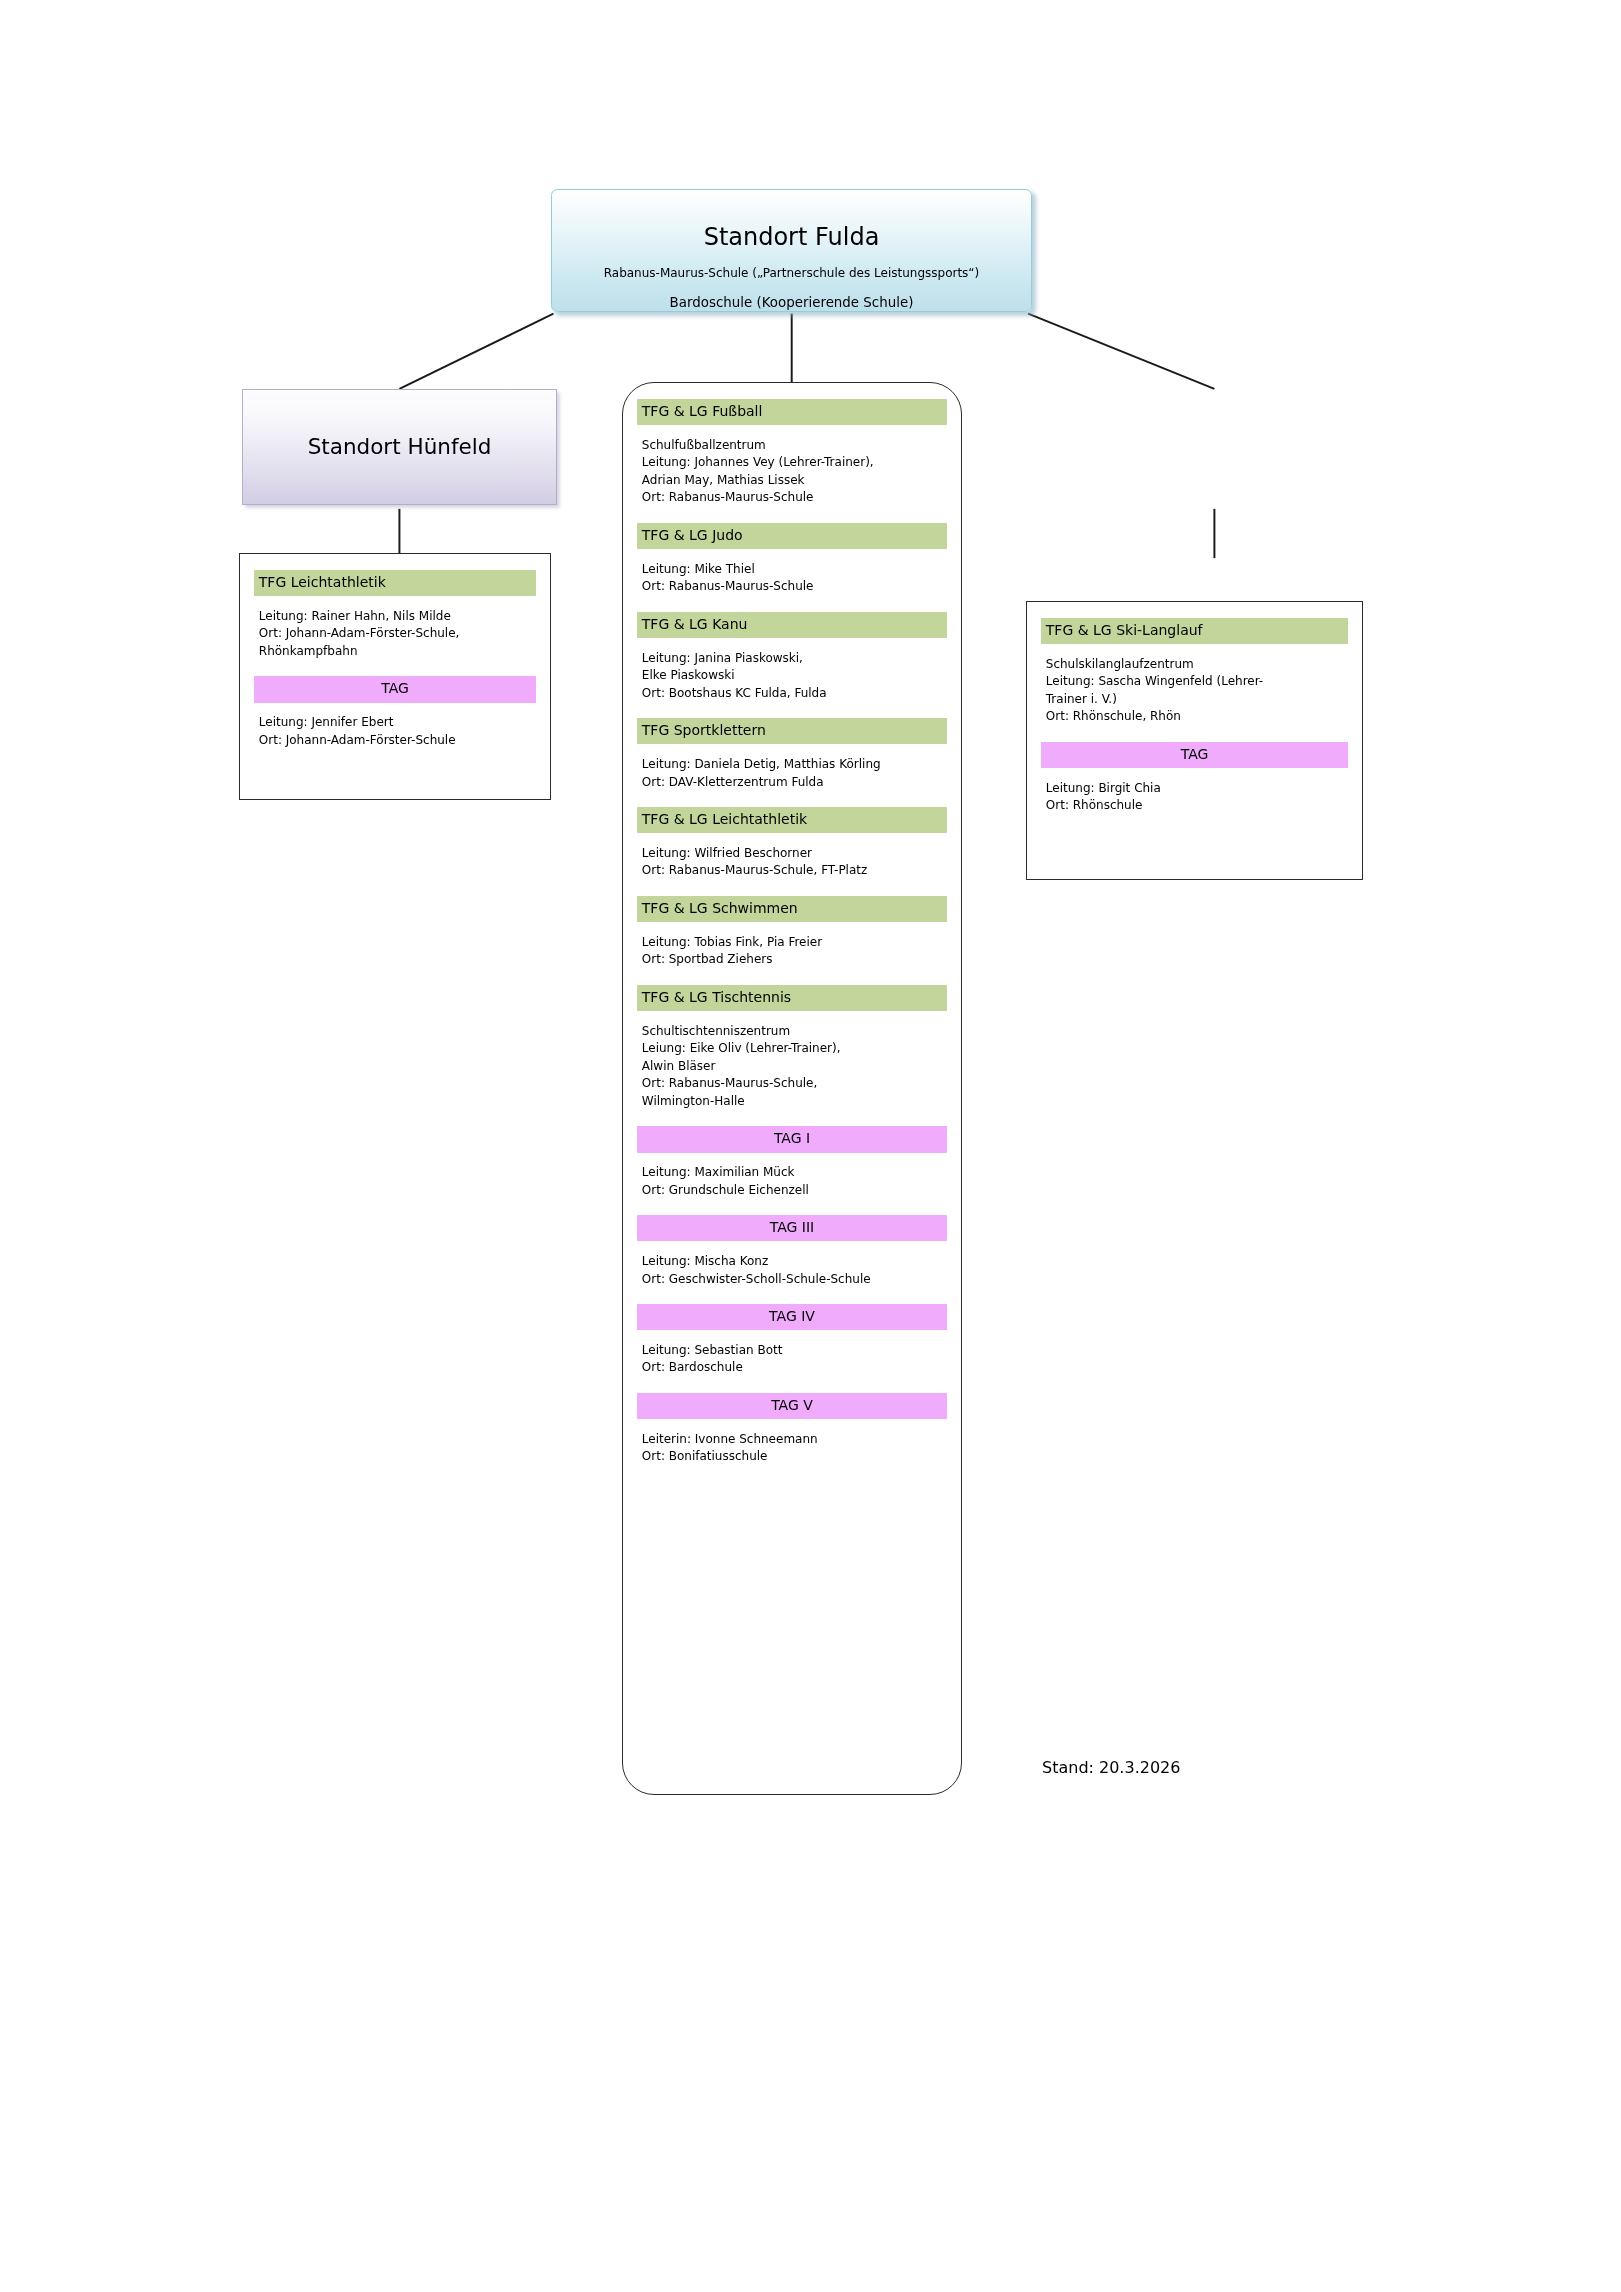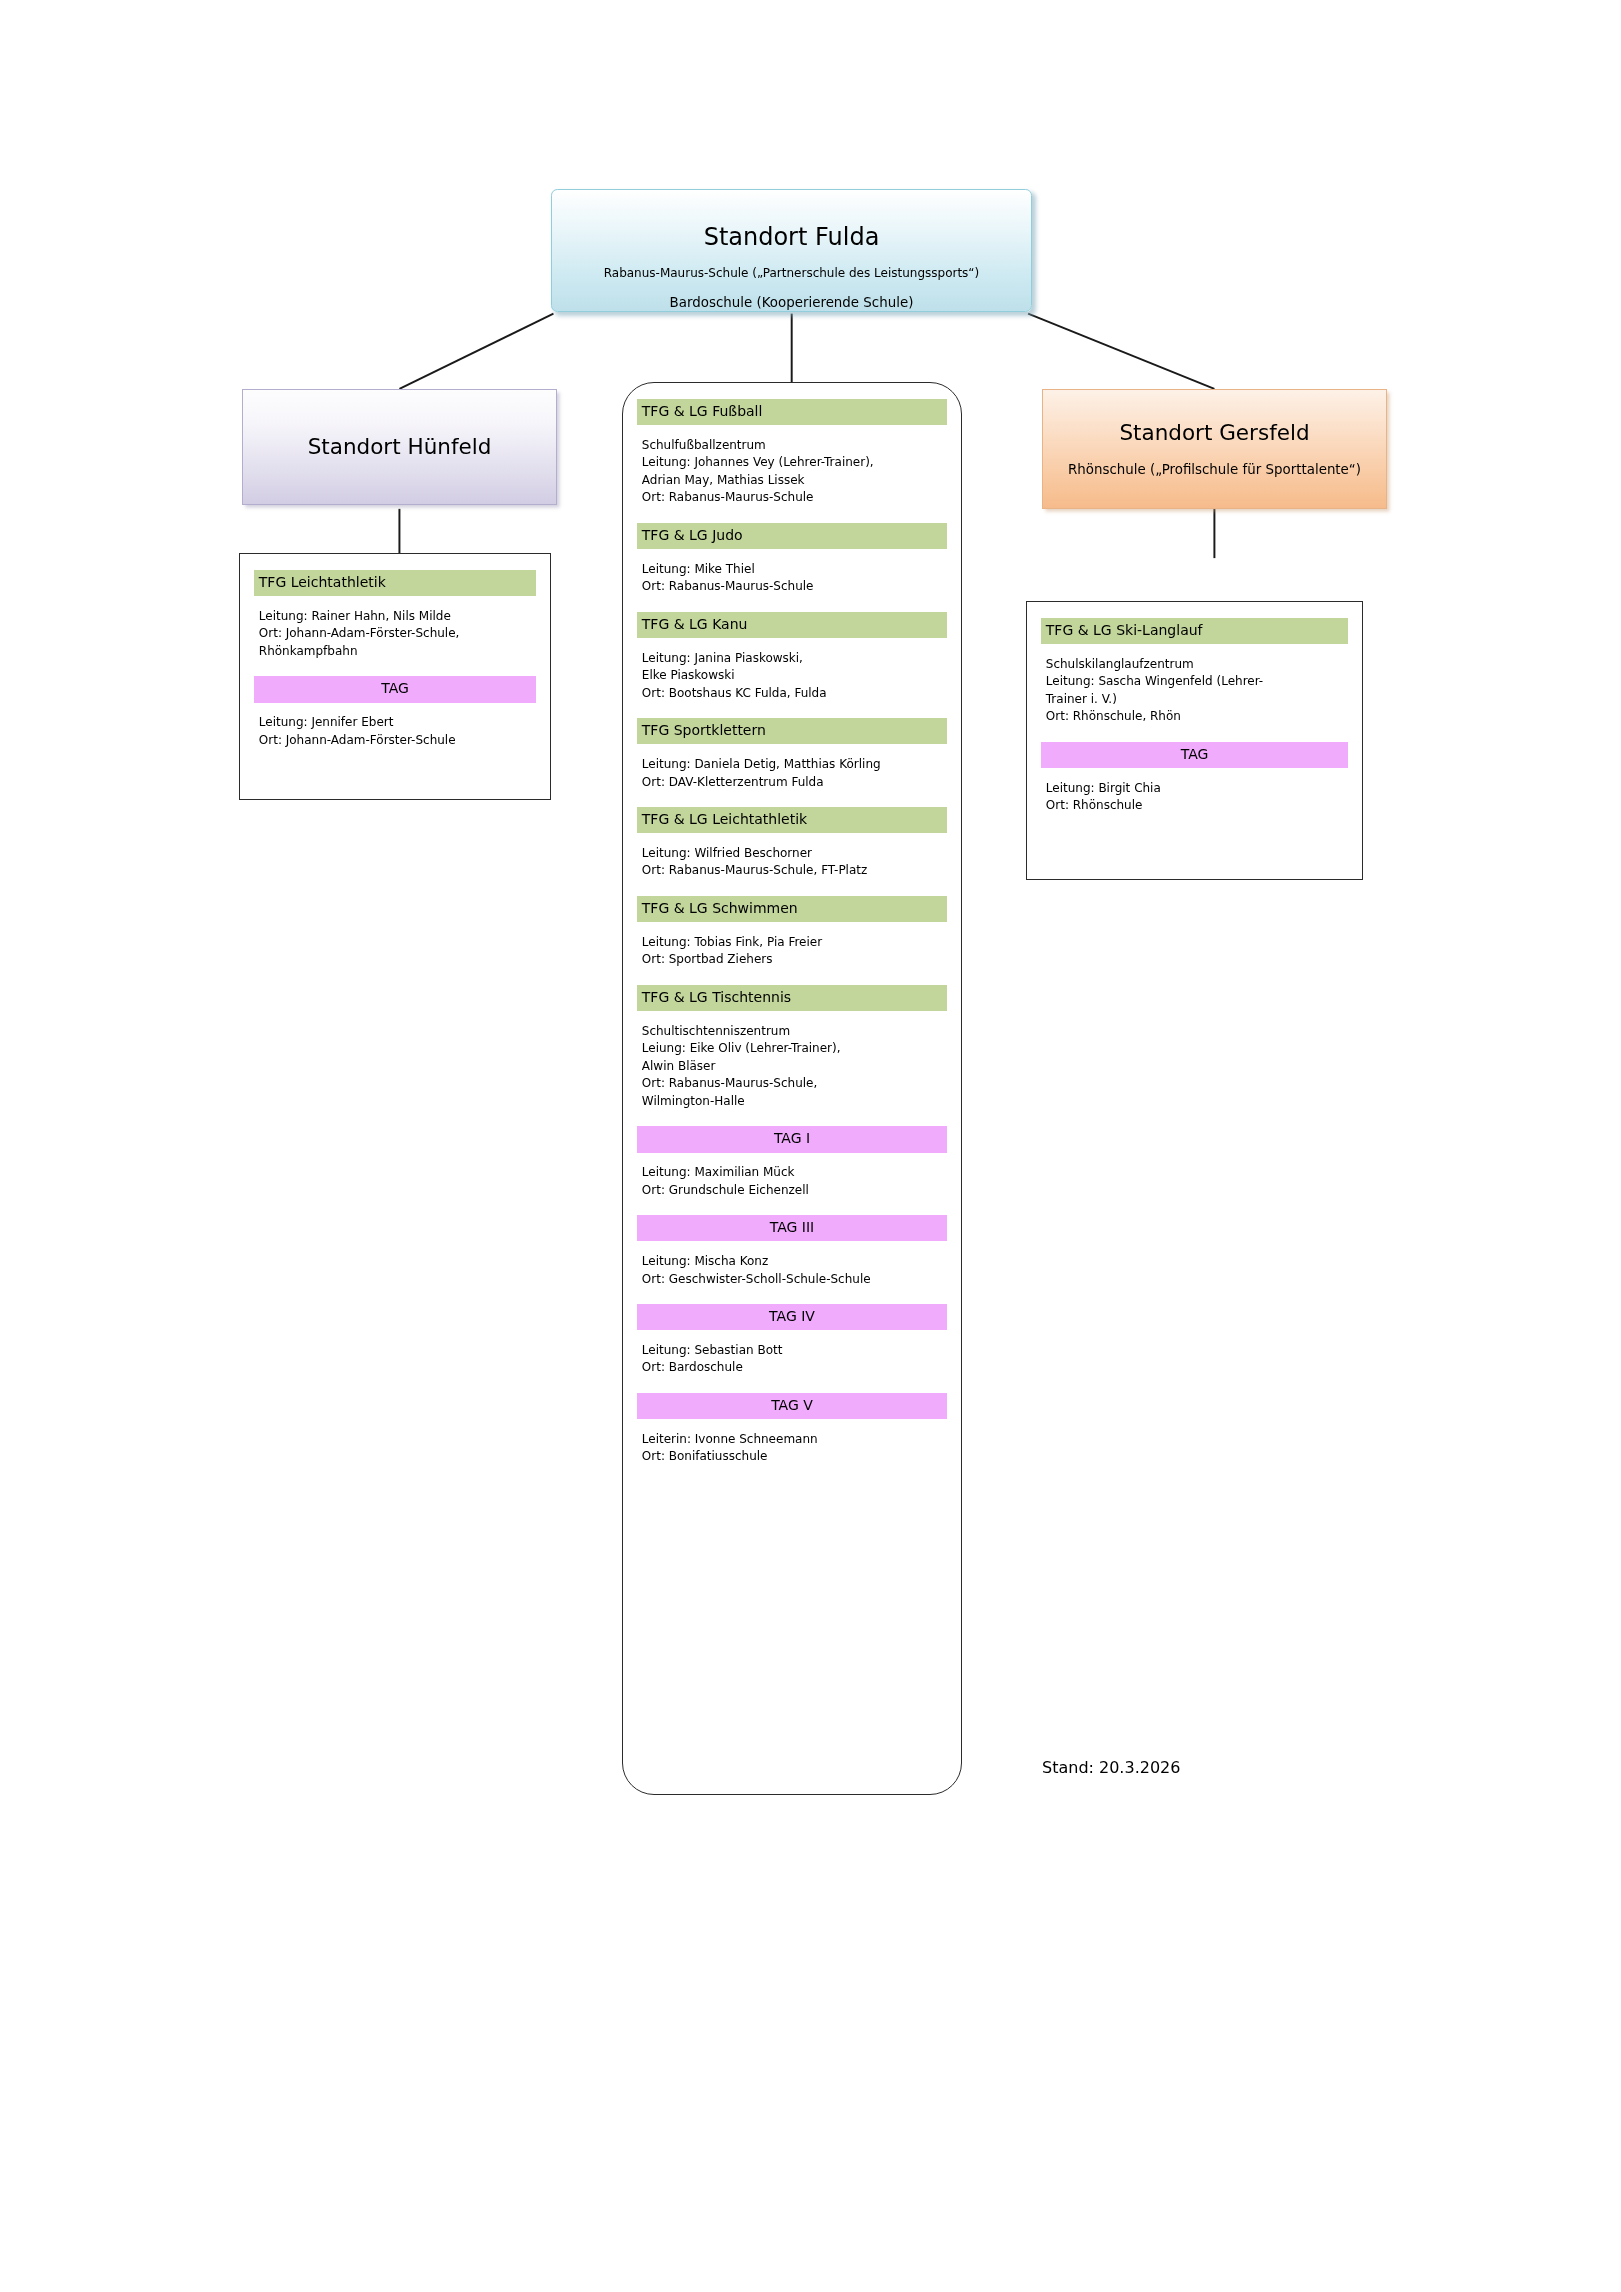--- a/index.html
+++ b/index.html
@@ -182,24 +182,20 @@
   <div class="root-box">
     <div class="root-title">Standort Fulda</div>
     <div class="root-sub">Rabanus-Maurus-Schule („Partnerschule des Leistungssports“)</div>
     <div class="root-sub2">Bardoschule (Kooperierende Schule)</div>
   </div>
 
   <div class="branch-box" id="branch-huenfeld">
     <div class="branch-title">Standort Hünfeld</div>
   </div>
 
-  <div class="branch-box" id="branch-gersfeld">
-    <div class="branch-title">Standort Gersfeld</div>
-    <div class="branch-sub">Rhönschule („Profilschule für Sporttalente“)</div>
-  </div>
 
   <div class="panel" id="panel-huenfeld">
       <div class="section">
         <div class="section-head head-green">TFG Leichtathletik</div>
         <div class="section-body">Leitung: Rainer Hahn, Nils Milde
 Ort: Johann-Adam-Förster-Schule,
 Rhönkampfbahn</div>
       </div>
       <div class="section">
         <div class="section-head head-red">TAG</div>

